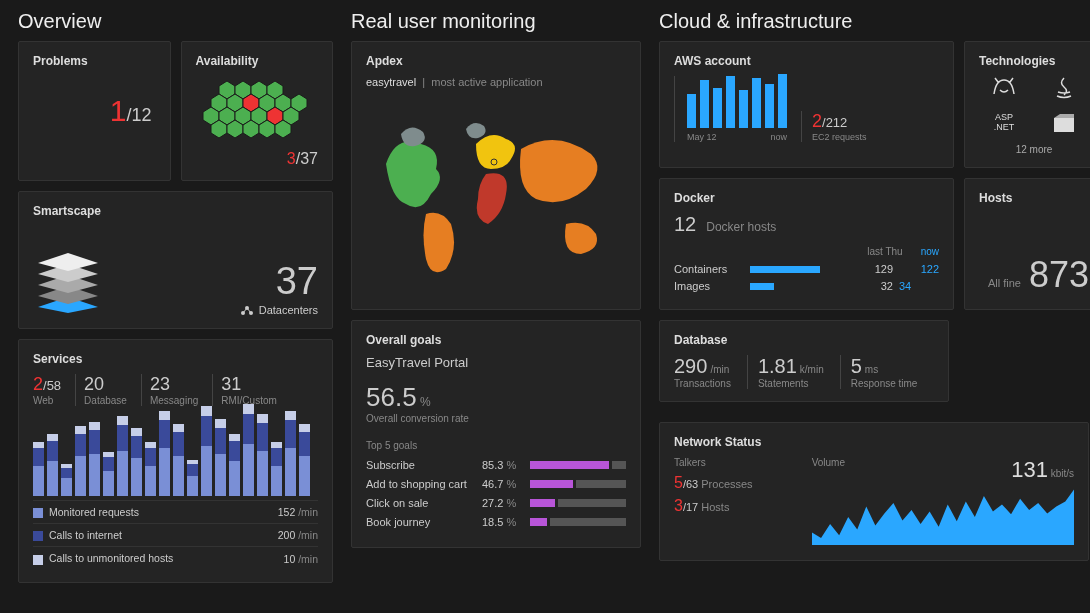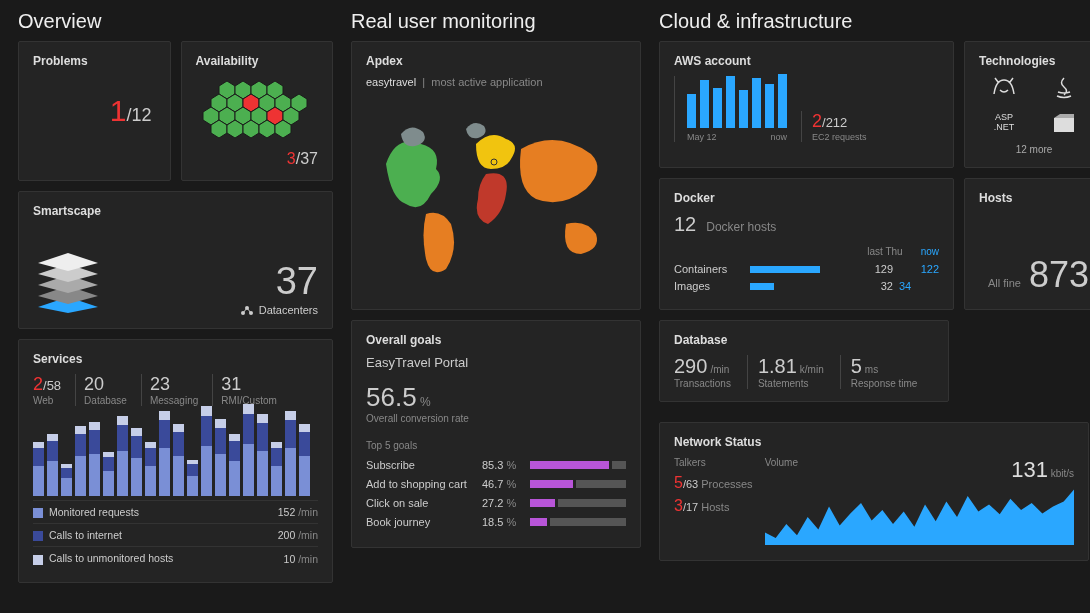--- a/index.html
+++ b/index.html
@@ -126,21 +126,21 @@
   .db-stat{border-left:1px solid #444;padding-left:10px;}
   .db-stat:first-child{border-left:none;padding-left:0;}
   .db-stat .v{font-size:20px;}
   .db-stat .u{font-size:10px;color:#888;margin-left:3px;}
   .db-stat .l{font-size:10px;color:#888;}
 
   
   .net-body{display:flex;gap:12px;align-items:flex-start;}
   .net-left{font-size:11px;}
   .net-left .row{margin-bottom:5px;}
-  .net-chart{flex:1;}
+  .net-chart{flex:1;margin-left:47px;}
   .net-chart svg{width:100%;height:60px;}
 </style>
 </head>
 <body>
 
 <div class="grid">
 
   <div>
     <h2 class="section">Overview</h2>
 

